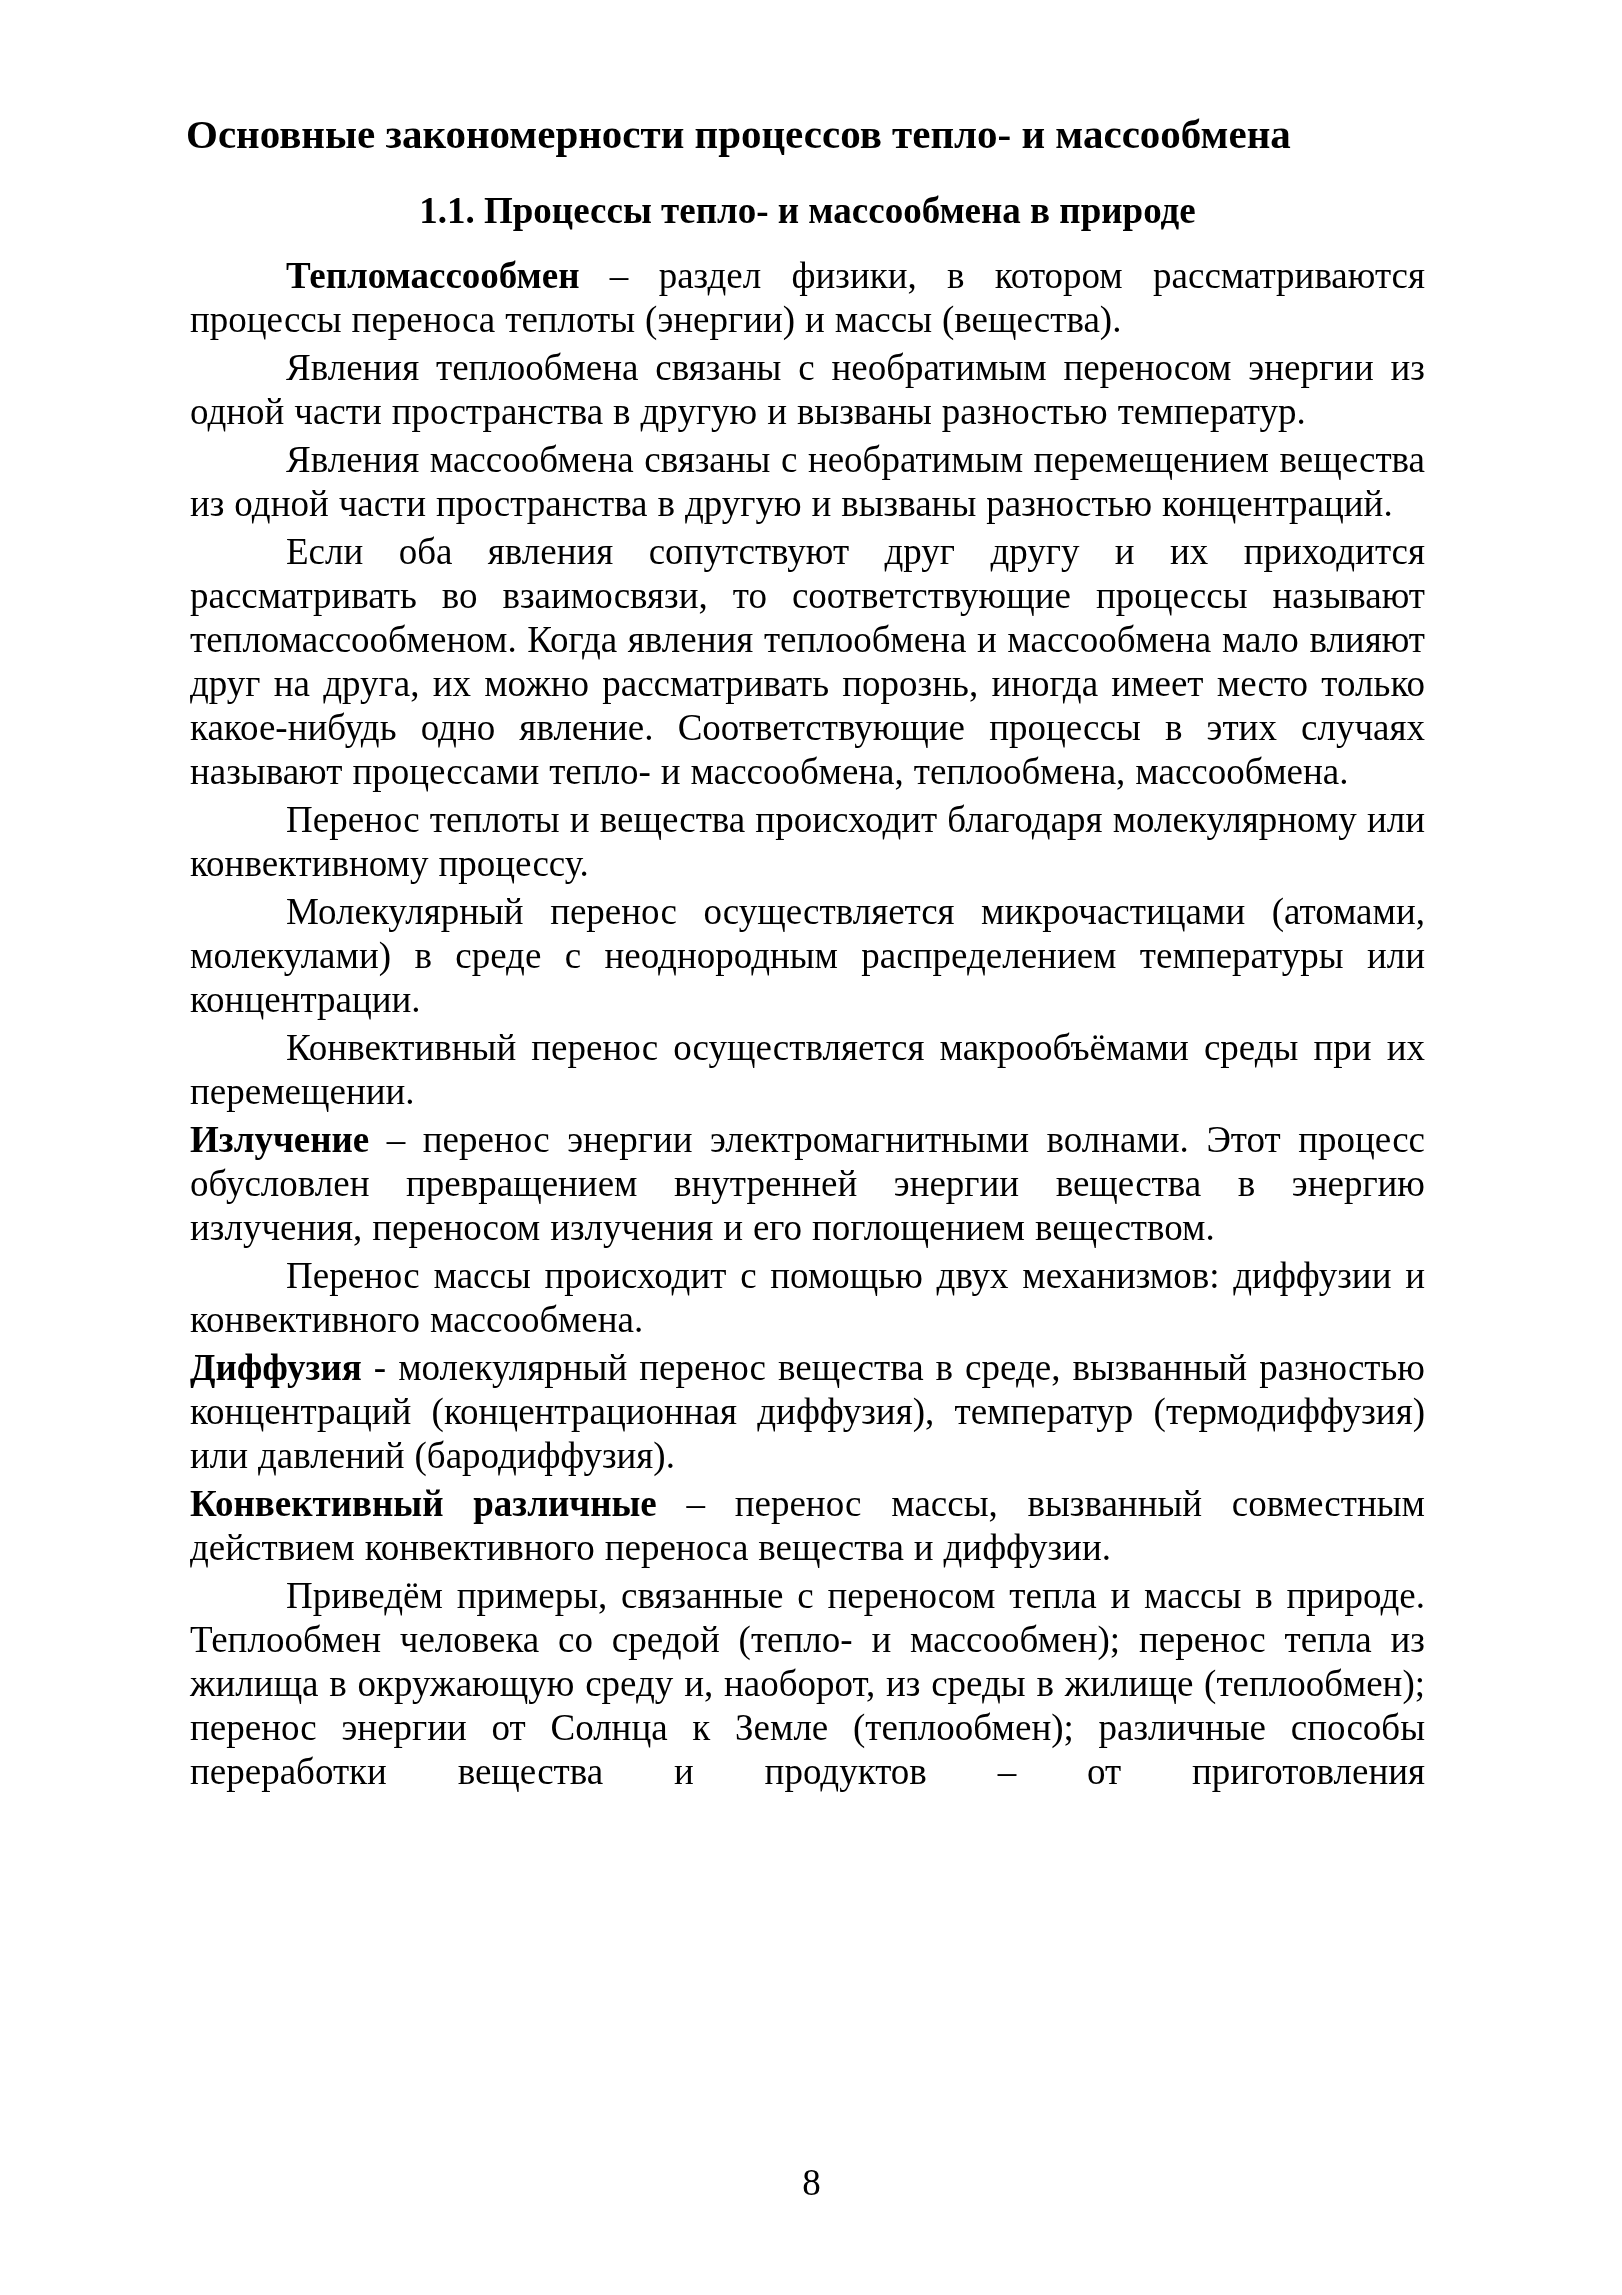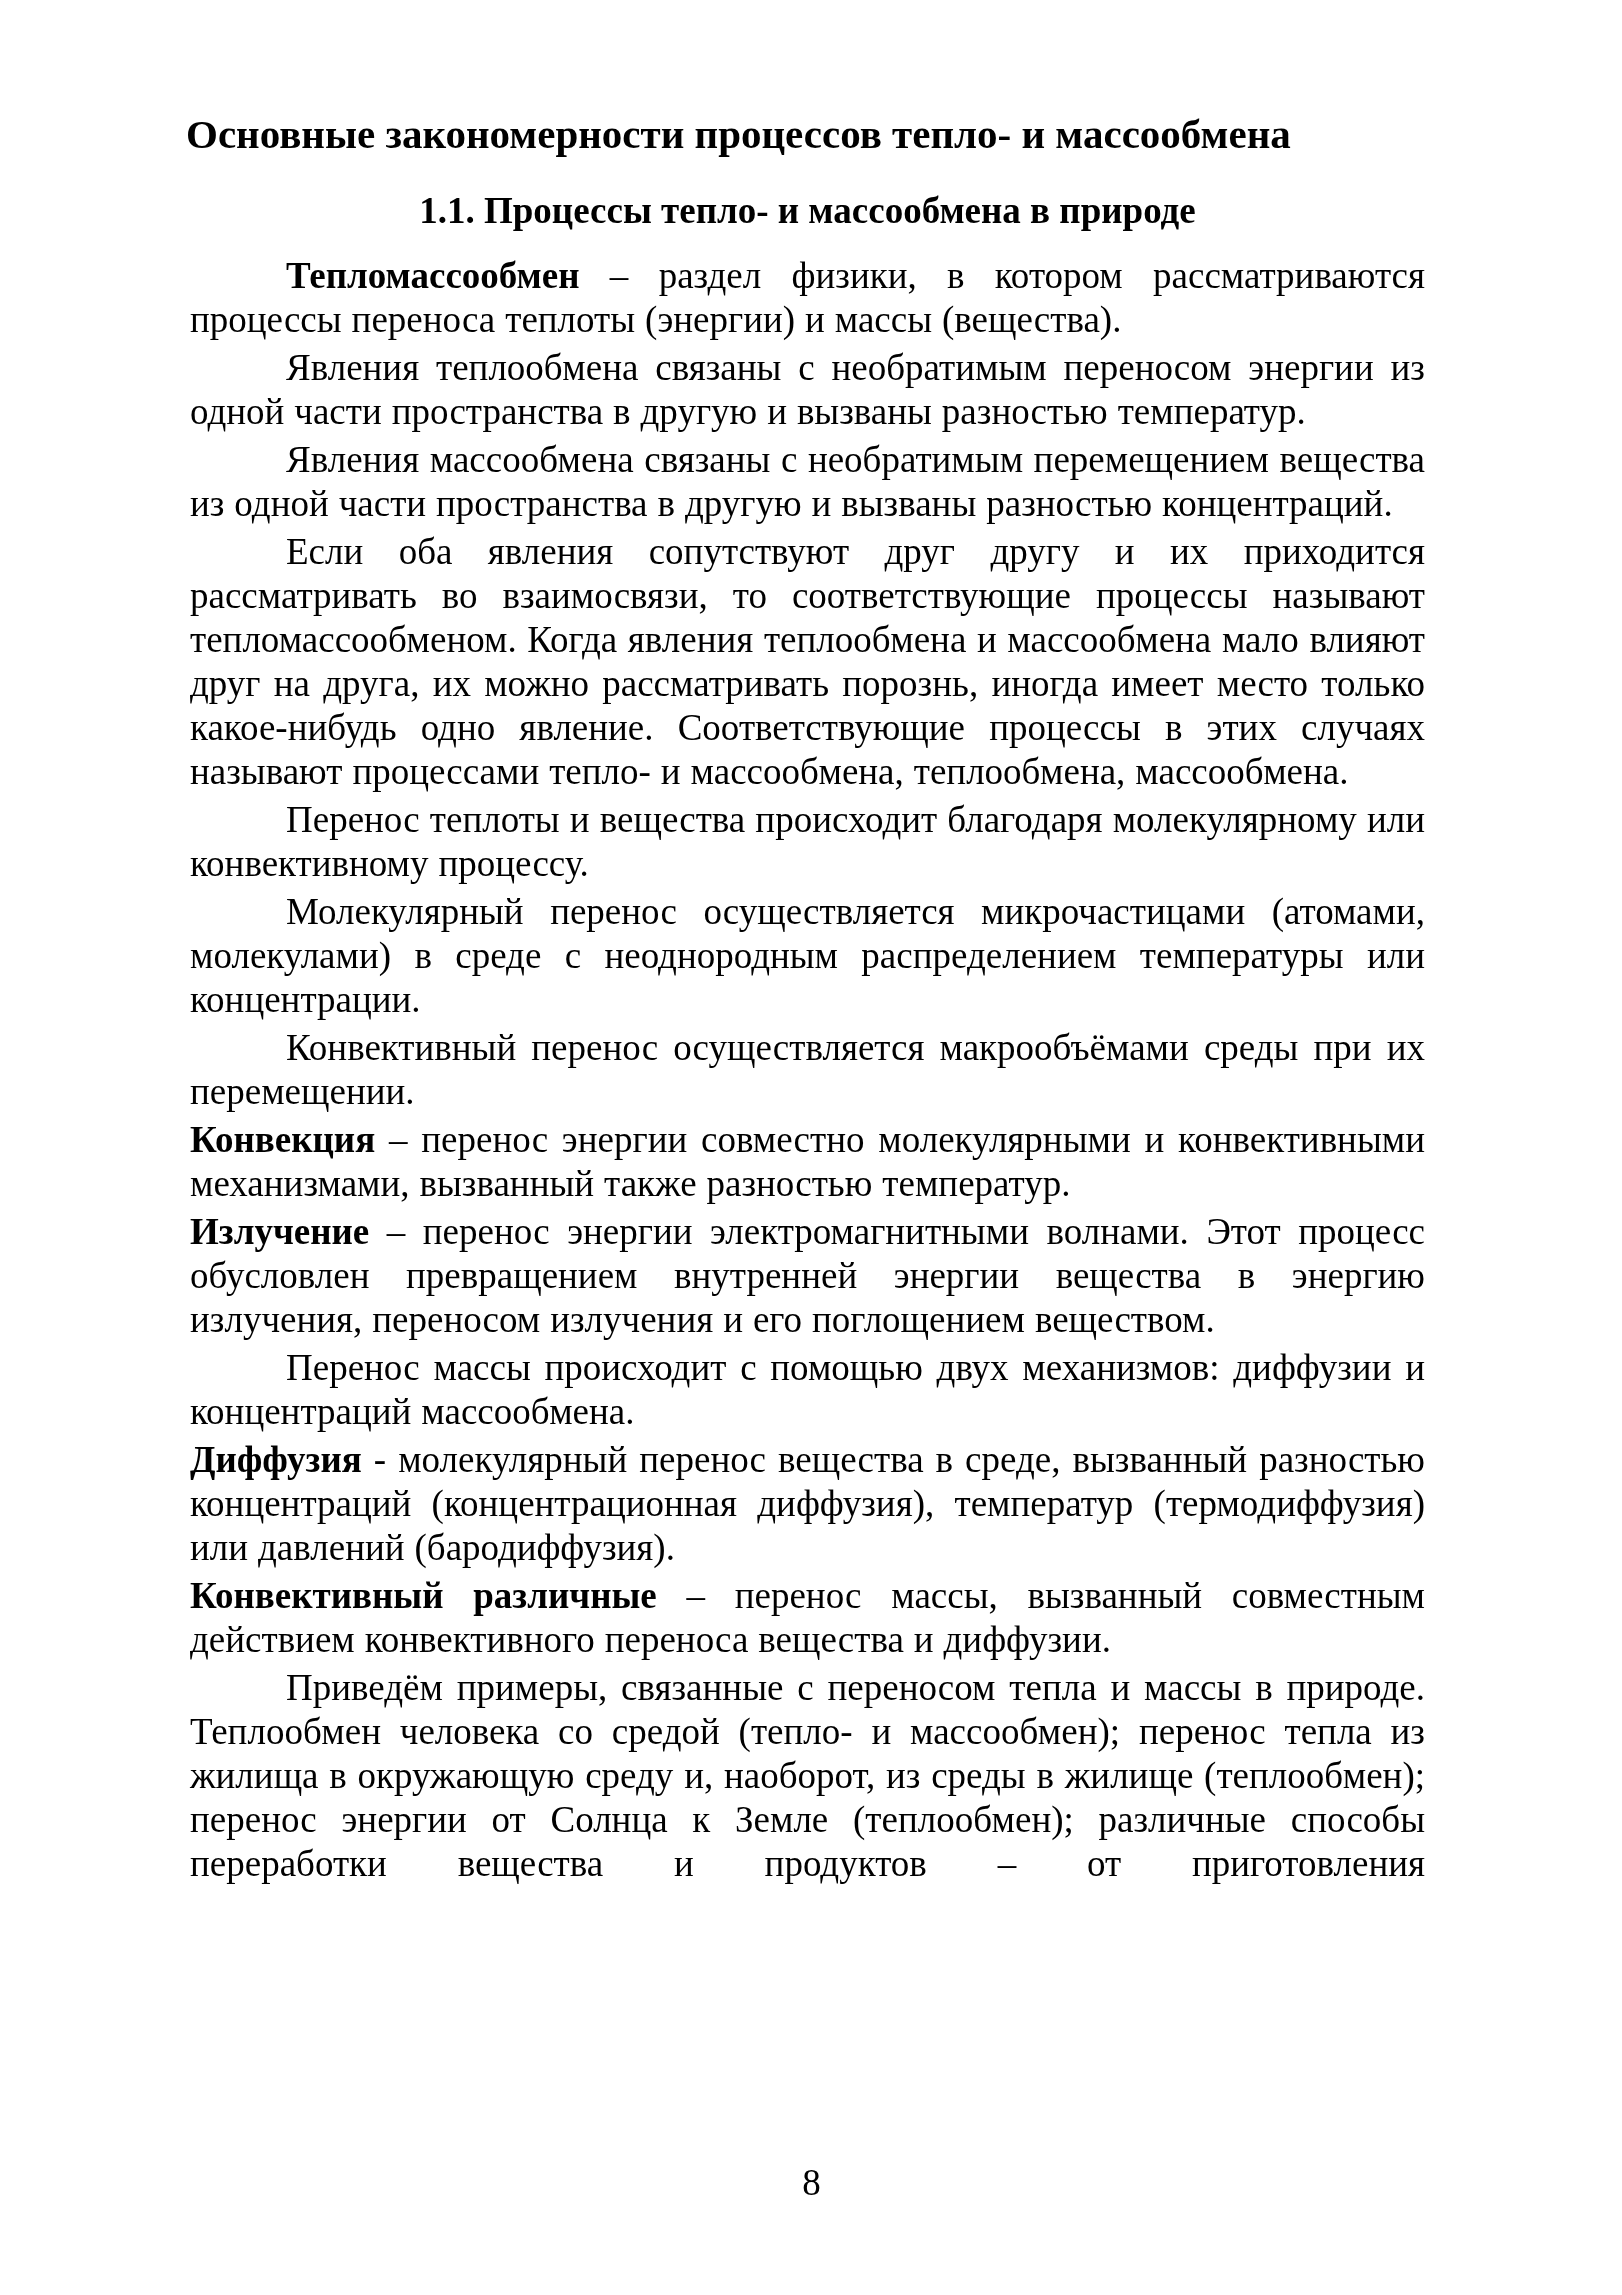--- a/index.html
+++ b/index.html
@@ -76,25 +76,24 @@
     <p class="para indent"><span>Если оба явления сопутствуют друг другу и их приходится рассматривать во взаимосвязи, то соответствующие процессы называют тепломассообменом. Когда явления теплообмена и массообмена мало влияют друг на друга, их можно рассматривать порознь, иногда имеет место только какое-нибудь одно явление. Соответствующие процессы в этих случаях называют процессами тепло- и массообмена, теплообмена, массообмена.</span></p>
 
     <p class="para indent"><span>Перенос теплоты и вещества происходит благодаря молекулярному или конвективному процессу.</span></p>
 
     <p class="para indent"><span>Молекулярный перенос осуществляется микрочастицами (атомами, молекулами) в среде с неоднородным распределением температуры или концентрации.</span></p>
 
     <p class="para indent"><span>Конвективный перенос осуществляется макрообъёмами среды при их перемещении.</span></p>
 
 
 
-    <p class="para flush"><b class="lead">Конвекция</b><span> – перенос энергии совместно молекулярными и конвективными механизмами, вызванный также разностью температур.</span></p>
 
     <p class="para flush"><b class="lead">Излучение</b><span> – перенос энергии электромагнитными волнами. Этот процесс обусловлен превращением внутренней энергии вещества в энергию излучения, переносом излучения и его поглощением веществом.</span></p>
 
-    <p class="para indent"><span>Перенос массы происходит с помощью двух механизмов: диффузии и концентраций массообмена.</span></p>
+    <p class="para indent"><span>Перенос массы происходит с помощью двух механизмов: диффузии и конвективного массообмена.</span></p>
 
     <p class="para flush"><b class="lead">Диффузия</b><span> - молекулярный перенос вещества в среде, вызванный разностью концентраций (концентрационная диффузия), температур (термодиффузия) или давлений (бародиффузия).</span></p>
 
     <p class="para flush"><b class="lead">Конвективный различные</b><span> – перенос массы, вызванный совместным действием конвективного переноса вещества и диффузии.</span></p>
 
     <p class="para indent cont"><span>Приведём примеры, связанные с переносом тепла и массы в природе. Теплообмен человека со средой (тепло- и массообмен); перенос тепла из жилища в окружающую среду и, наоборот, из среды в жилище (теплообмен); перенос энергии от Солнца к Земле (теплообмен); различные способы переработки вещества и продуктов – от приготовления</span></p>
 
   </div>
 
   <div class="footer">

